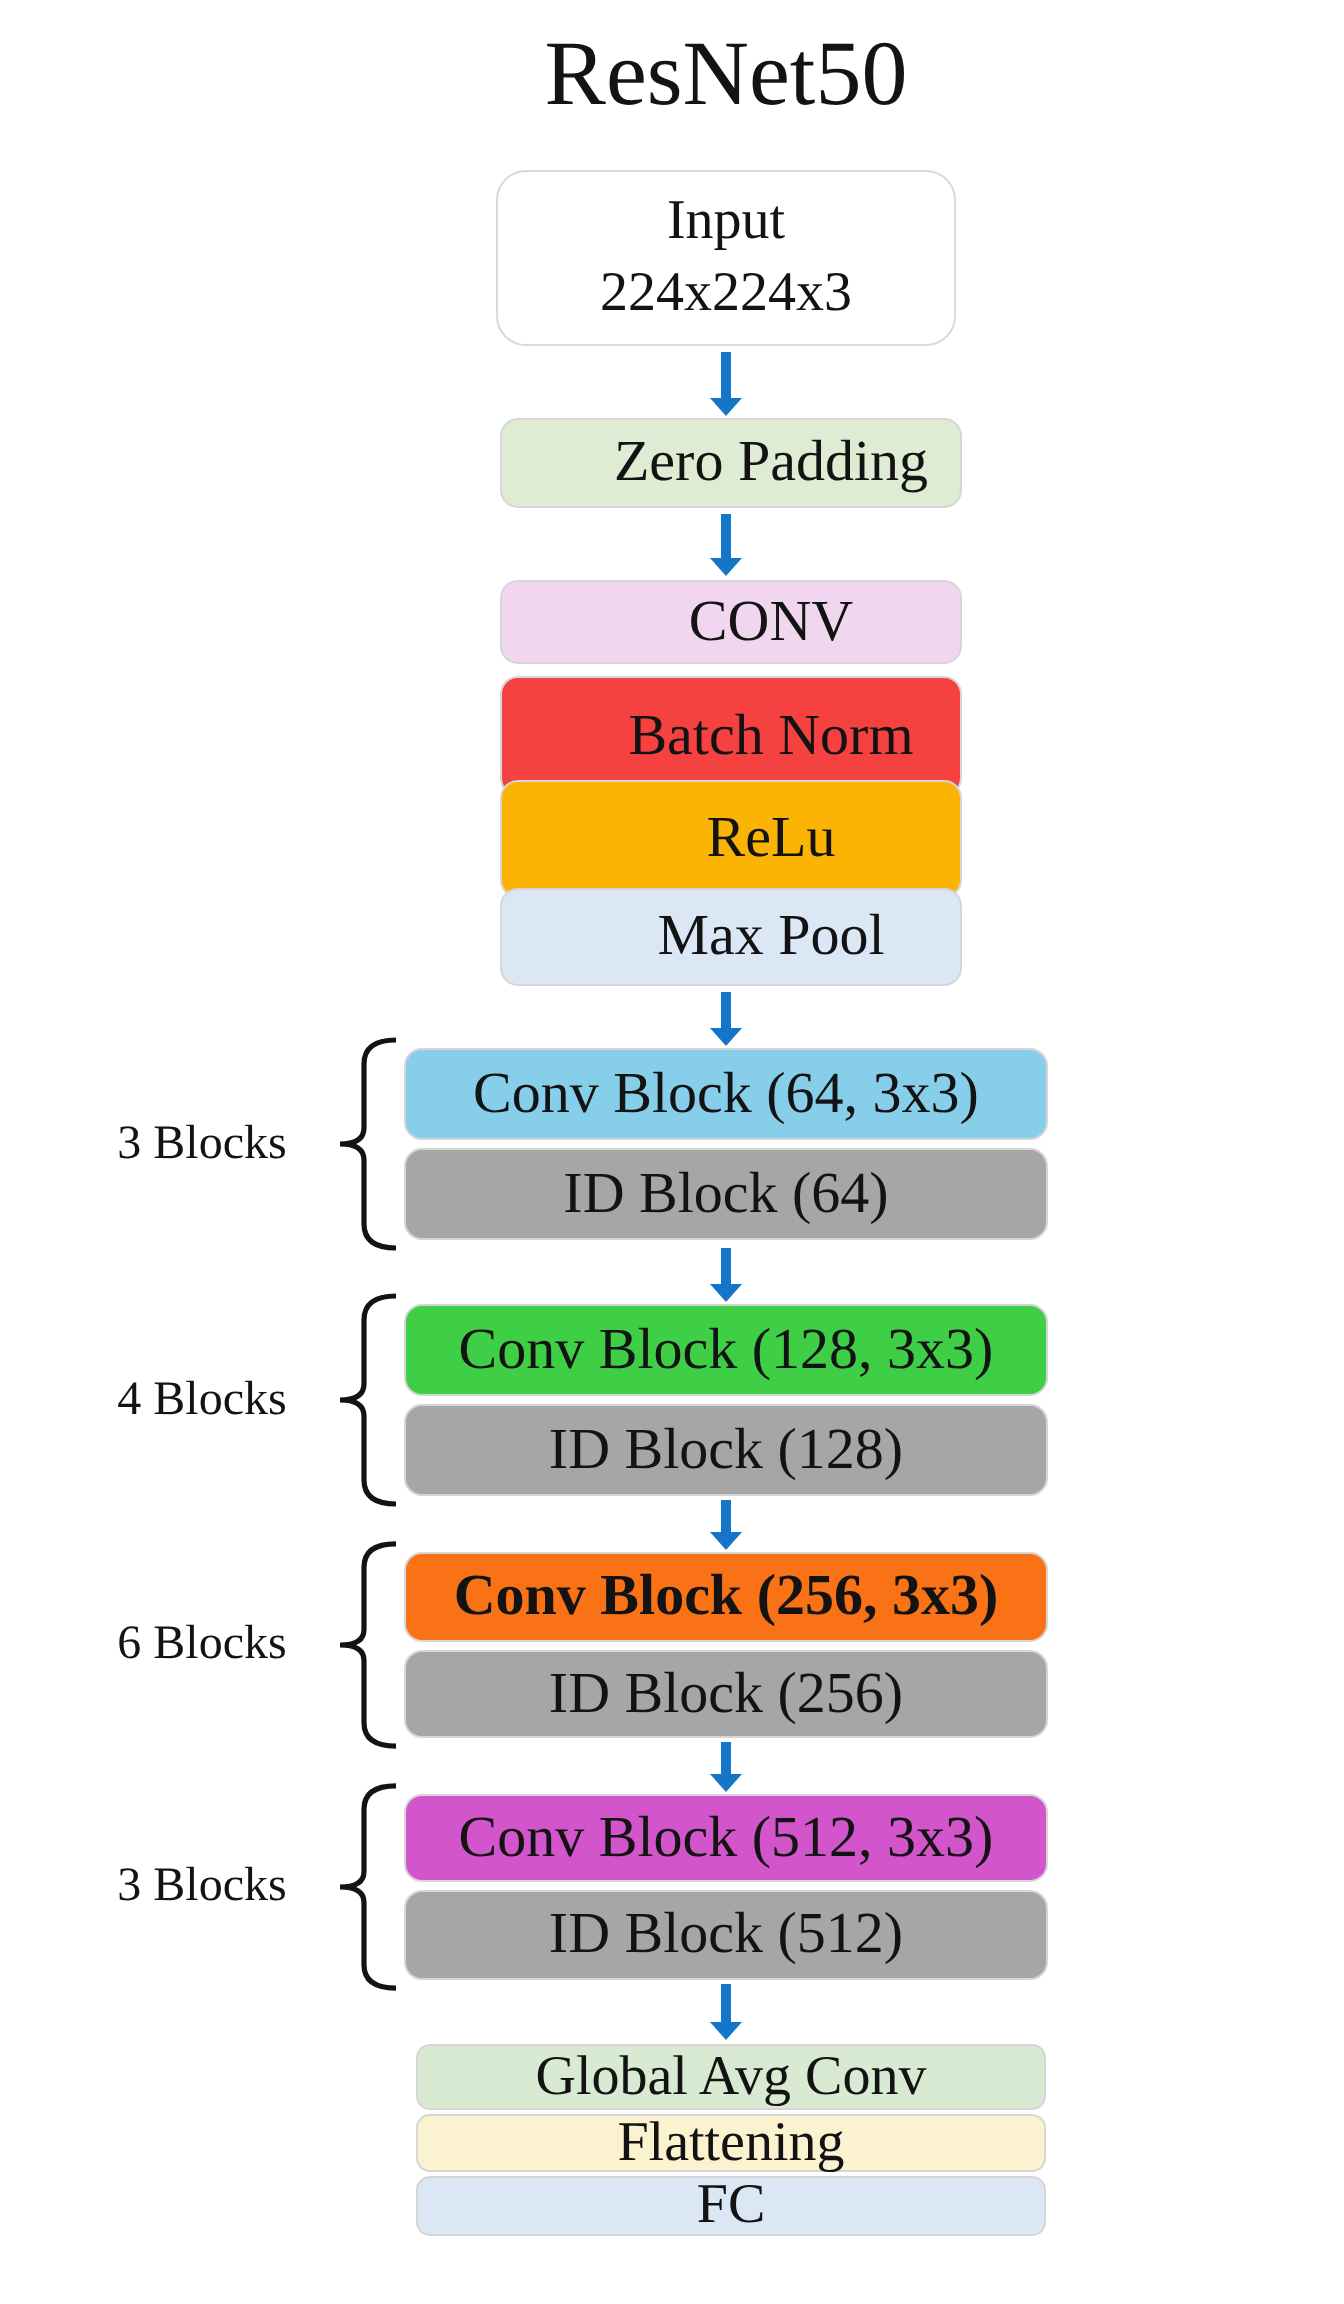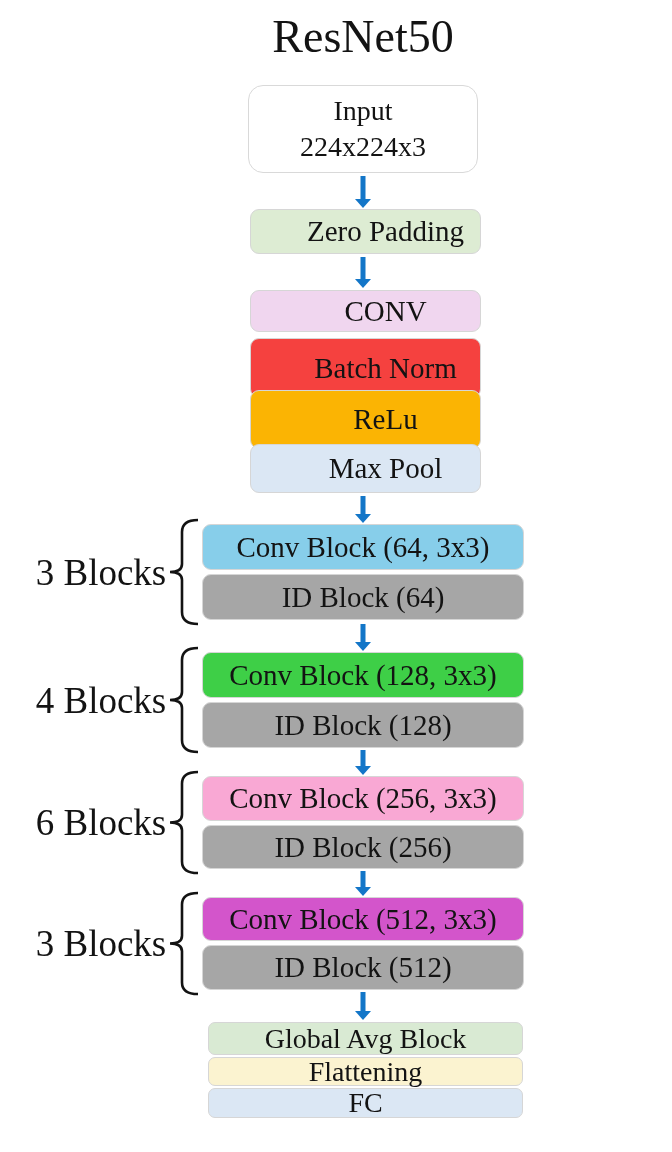--- a/index.html
+++ b/index.html
@@ -46,21 +46,21 @@
   .arrow .head {
     position:absolute; bottom:0; left:50%; transform:translateX(-50%);
     width:0; height:0;
     border-left:8px solid transparent; border-right:8px solid transparent;
     border-top:9px solid var(--arrow,#1376c8);
   }
   
   .group-label {
     position:absolute; left:35px; width:132px; height:40px;
     display:flex; align-items:center; justify-content:center;
-    font-size:37px; white-space:nowrap;
+    font-size:24px; white-space:nowrap;
   }
   .brace { position:absolute; left:166px; width:34px; }
   .brace svg { display:block; width:100%; height:100%; }
 </style>
 </head>
 <body>
 
 <div class="canvas" style="--arrow: #1376c8;">
 
   <div class="title">ResNet50</div>
@@ -119,21 +119,21 @@
     <div class="shaft"></div>
       <div class="head"></div>
   </div>
 
   <div class="group-label" style="top:802px;">6 Blocks</div>
   <div class="brace" style="top:770px; height:105px;">
     <svg viewBox="0 0 34 108" preserveAspectRatio="none" fill="none" stroke="#131313" stroke-width="2.6">
       <path d="M 32 2 Q 16 2 16 14 L 16 46 Q 16 54 4 54 Q 16 54 16 62 L 16 94 Q 16 106 32 106"></path>
     </svg>
   </div>
-  <div class="box blk" style="top: 776px; height: 45px; background-color: #f9a8d4;">Conv Block (256, 3x3)</div>
+  <div class="box blk" style="top: 776px; height: 45px; background-color: #f97316; font-weight: bold;">Conv Block (256, 3x3)</div>
   <div class="box blk" style="top: 825px; height: 44px; background-color: rgb(166, 166, 166);">ID Block (256)</div>
 
   <div class="arrow" style="left:363px; top:871px; height:25px;">
     <div class="shaft"></div>
       <div class="head"></div>
   </div>
 
   <div class="group-label" style="top:923px;">3 Blocks</div>
   <div class="brace" style="top:891px; height:105px;">
     <svg viewBox="0 0 34 108" preserveAspectRatio="none" fill="none" stroke="#131313" stroke-width="2.6">
@@ -141,17 +141,17 @@
     </svg>
   </div>
   <div class="box blk" style="top: 897px; height: 44px; background-color: rgb(211, 85, 203);">Conv Block (512, 3x3)</div>
   <div class="box blk" style="top: 945px; height: 45px; background-color: rgb(166, 166, 166);">ID Block (512)</div>
 
   <div class="arrow" style="left:363px; top:992px; height:28px;">
     <div class="shaft"></div>
       <div class="head"></div>
   </div>
 
-  <div class="box tail gap-box" style="background-color: rgb(217, 234, 211);">Global Avg Block</div>
+  <div class="box tail gap-box" style="background-color: rgb(217, 234, 211);">Global Avg Conv</div>
   <div class="box tail flat-box" style="background-color: rgb(251, 243, 208);">Flattening</div>
   <div class="box tail fc-box" style="background-color: rgb(219, 231, 244);">FC</div>
 
 </div>
 
 </body></html>

